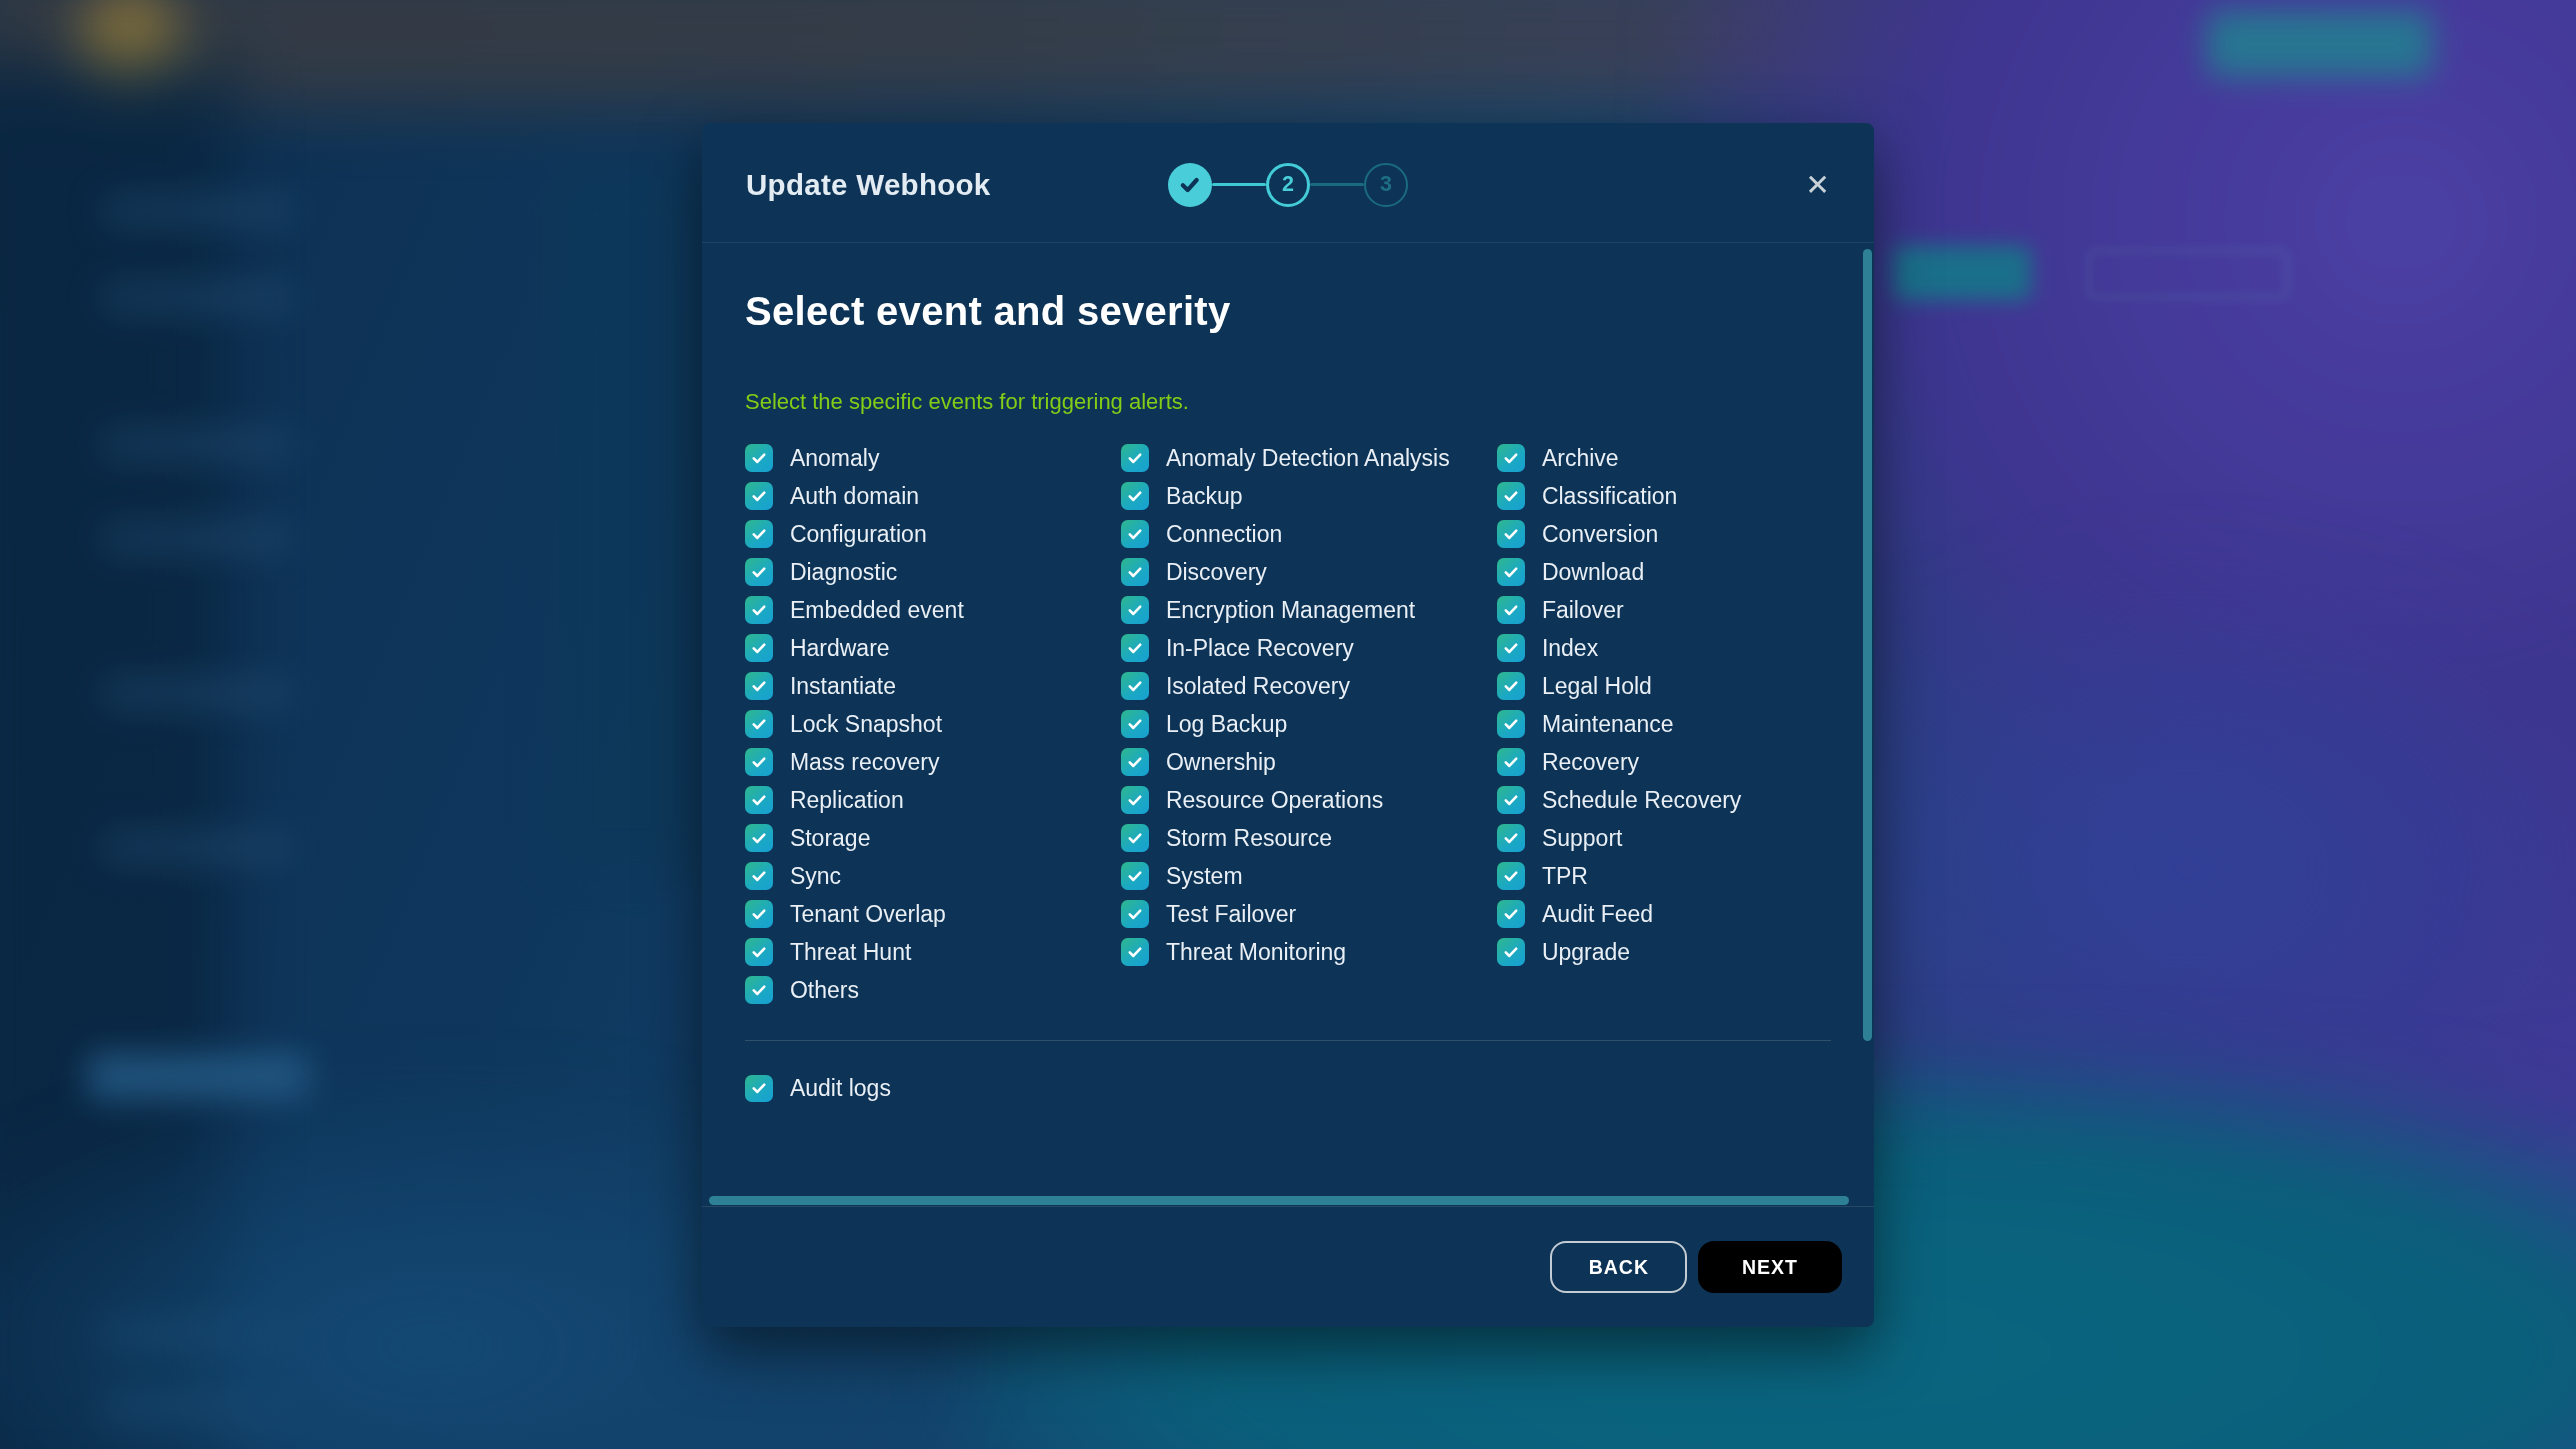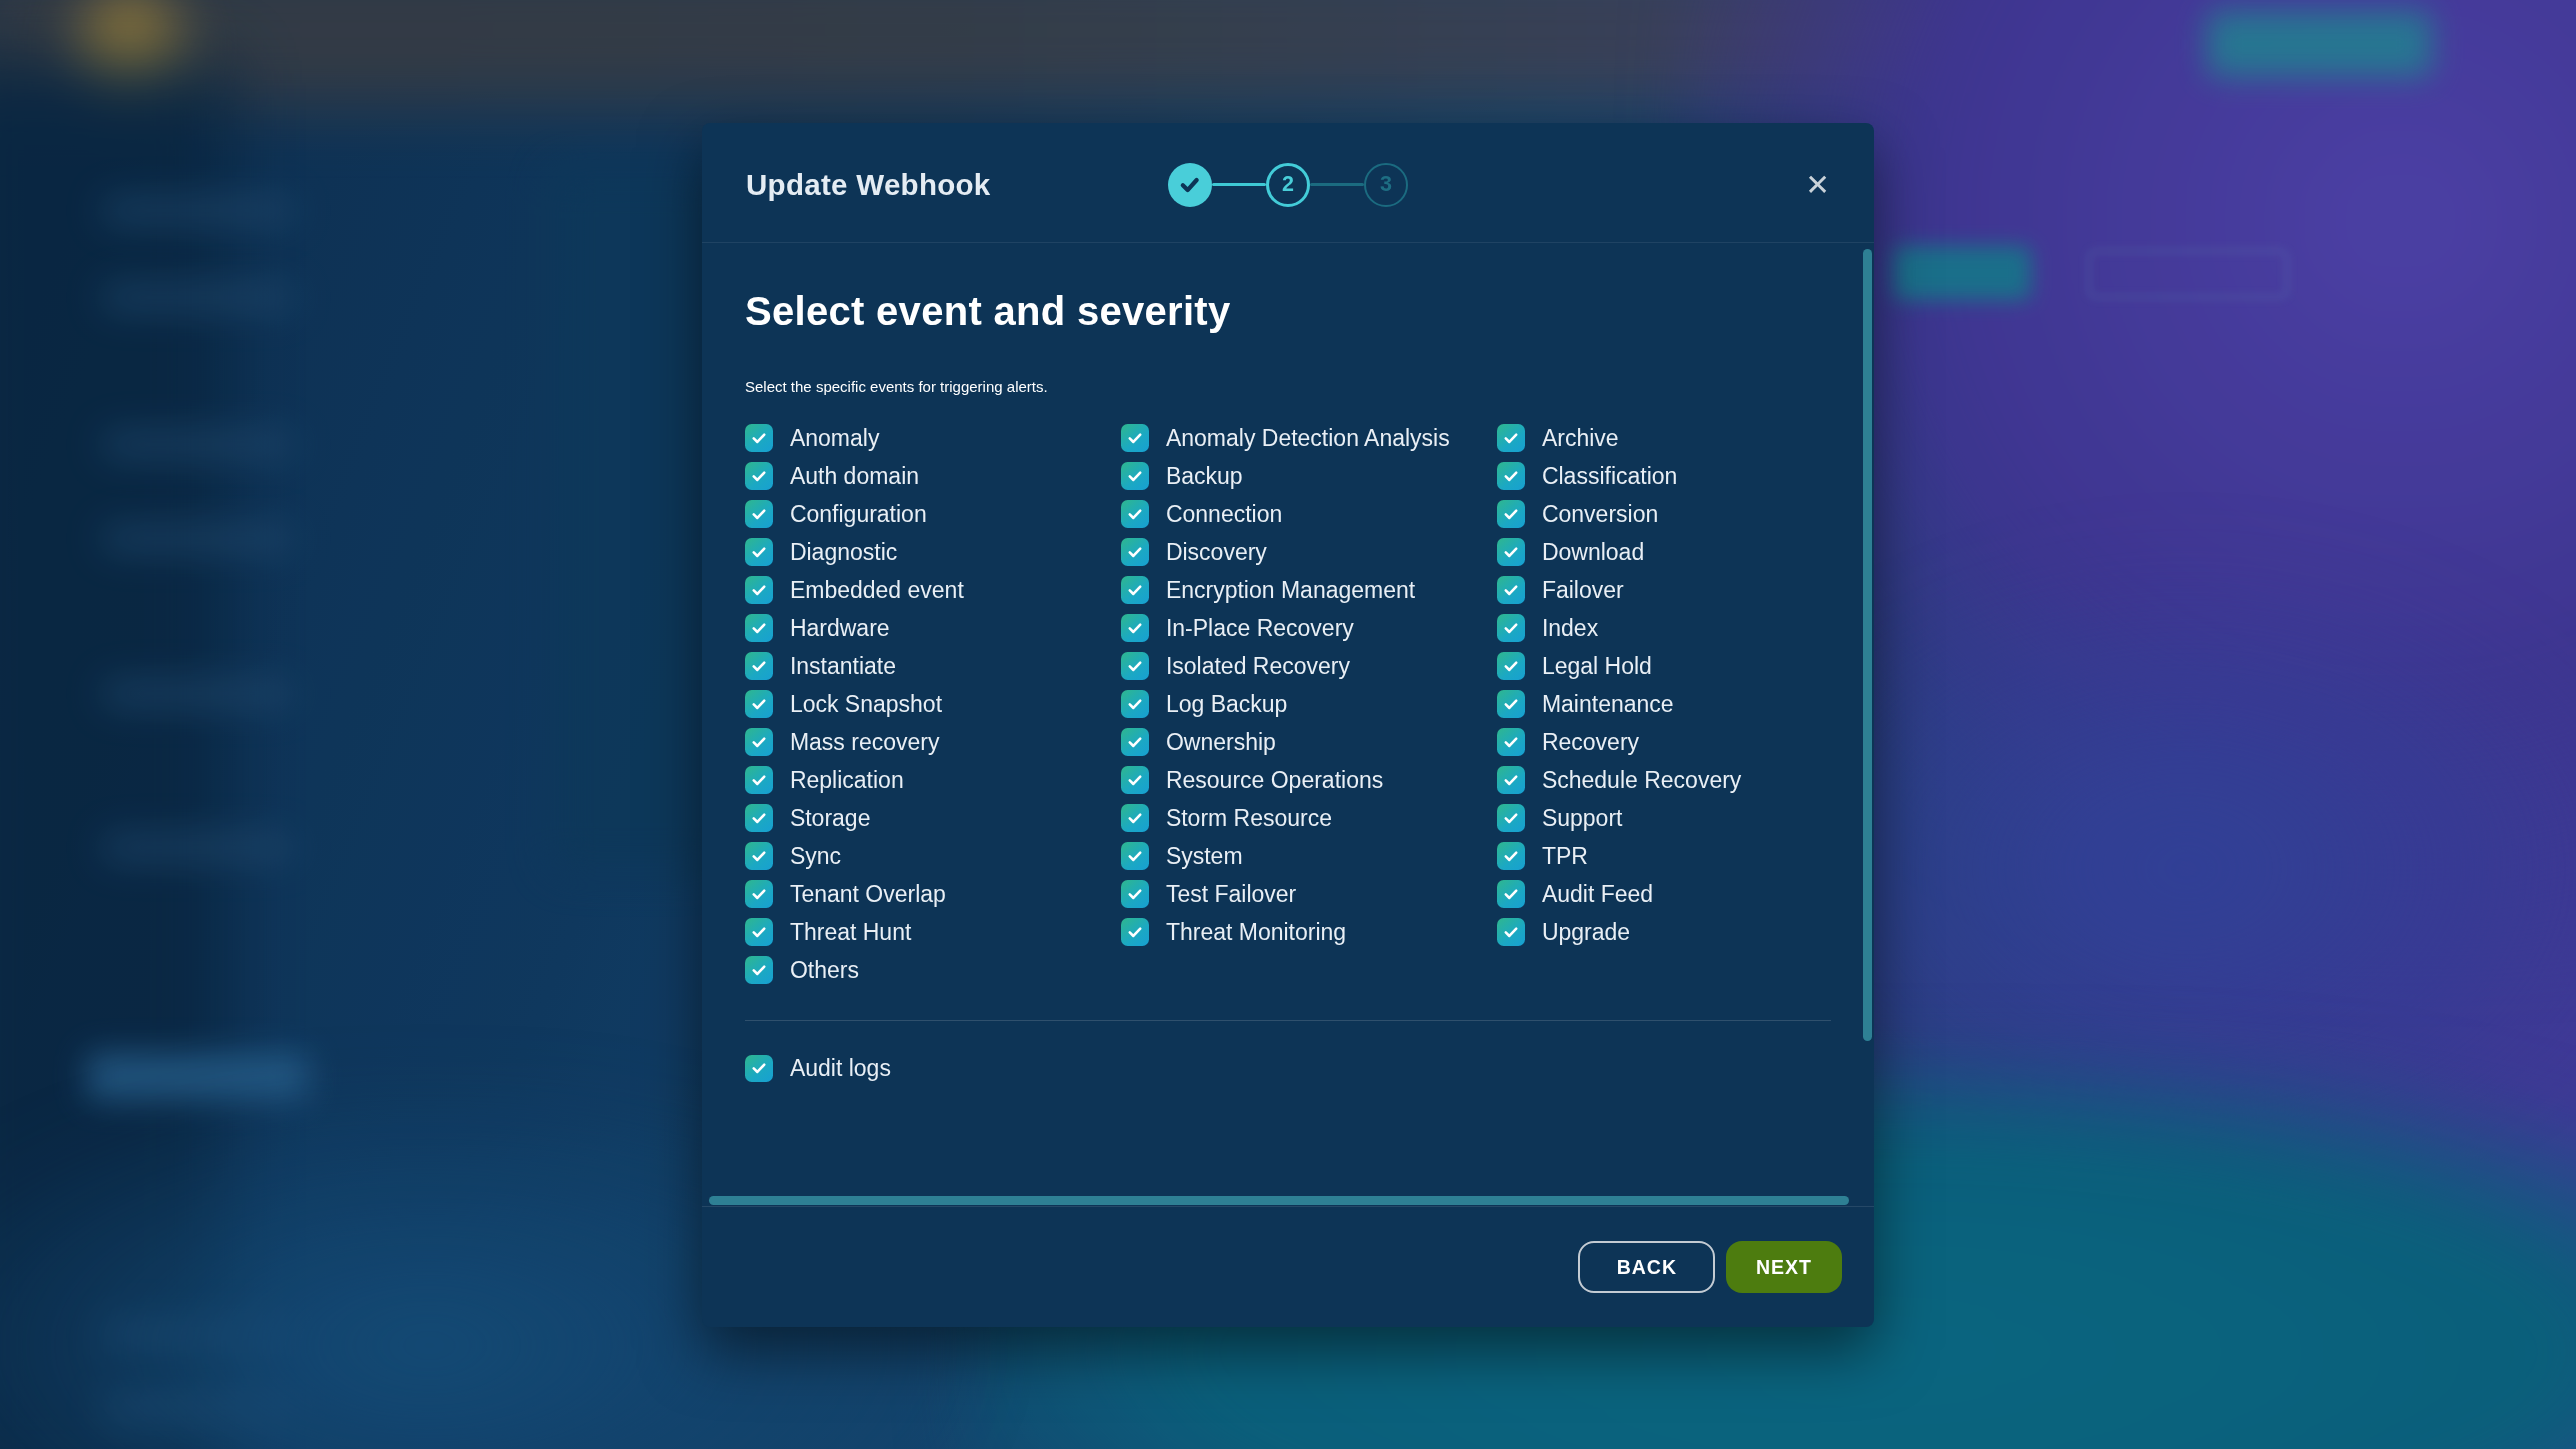--- a/index.html
+++ b/index.html
@@ -47,21 +47,21 @@
   .step.complete svg{width:25.5px;height:25.5px;}
   .step.active{border:3.4px solid #43ccd8;color:#49ced9;}
   .step.upcoming{border:2.7px solid #1b6b80;color:#1e6e83;}
   .step-line{width:54px;height:3.4px;border-radius:2px;}
   .step-line.done{background:#3ec9d4;}
   .step-line.todo{background:#1b6b80;}
   .m-close{margin-left:auto;font-size:29.5px;line-height:1;color:#c9d2d9;cursor:pointer;font-weight:300;}
 
   .m-body{position:absolute;left:0;top:116px;right:0;bottom:121px;padding:50px 43px 0;box-sizing:border-box;overflow:hidden;}
   .sect-title{font-size:40px;font-weight:700;color:#ffffff;letter-spacing:0.3px;}
-  .sect-desc{margin-top:44px;font-size:15px;color:#ffffff;}
+  .sect-desc{margin-top:55px;font-size:22px;color:#84cc16;}
   .links-row{margin-top:36px;font-size:19.5px;display:flex;align-items:center;}
   .link-muted{color:#5f8097;}
   .link-sep{color:#4c6f88;margin:0 10.7px;}
   .link-active{color:#55b9e6;cursor:pointer;}
 
   .grid{margin-top:24px;display:flex;}
   .gcol{width:376px;flex:none;}
   .gcol:last-child{width:auto;}
   .event-row{display:flex;align-items:center;height:38px;cursor:pointer;}
   .cb{width:27.5px;height:27.5px;flex:none;border-radius:6.7px;display:flex;align-items:center;justify-content:center;
@@ -74,21 +74,21 @@
 
   .h-scroll{position:absolute;left:6.7px;top:1073px;width:1140px;height:9.4px;border-radius:5.4px;background:#2e8094;cursor:pointer;}
   .v-scroll{position:absolute;right:2px;top:126px;width:8.7px;height:792px;border-radius:5.4px;background:#2e8094;cursor:pointer;}
 
   .m-footer{position:absolute;left:0;right:0;bottom:0;height:121px;box-sizing:border-box;
     border-top:1.3px solid rgba(255,255,255,.10);display:flex;align-items:center;justify-content:flex-end;
     padding-right:32px;gap:10.7px;}
   .btn{height:52px;border-radius:16px;display:flex;align-items:center;justify-content:center;
     font-size:19.5px;font-weight:700;letter-spacing:1px;color:#ffffff;cursor:pointer;box-sizing:border-box;}
   .btn-back{width:137px;border:2px solid #c3cbd3;background:transparent;}
-  .btn-next{width:116px;background:#4d7c0f;}
+  .btn-next{width:144px;background:#000000;}
 </style>
 </head>
 <body>
 
 <div class="bg">
   <div class="blob b-topband"></div>
   <div class="blob b-logo"></div>
   <div class="blob b-sidebar"></div>
   <div class="blob b-streak s1"></div>
   <div class="blob b-streak s2"></div>

